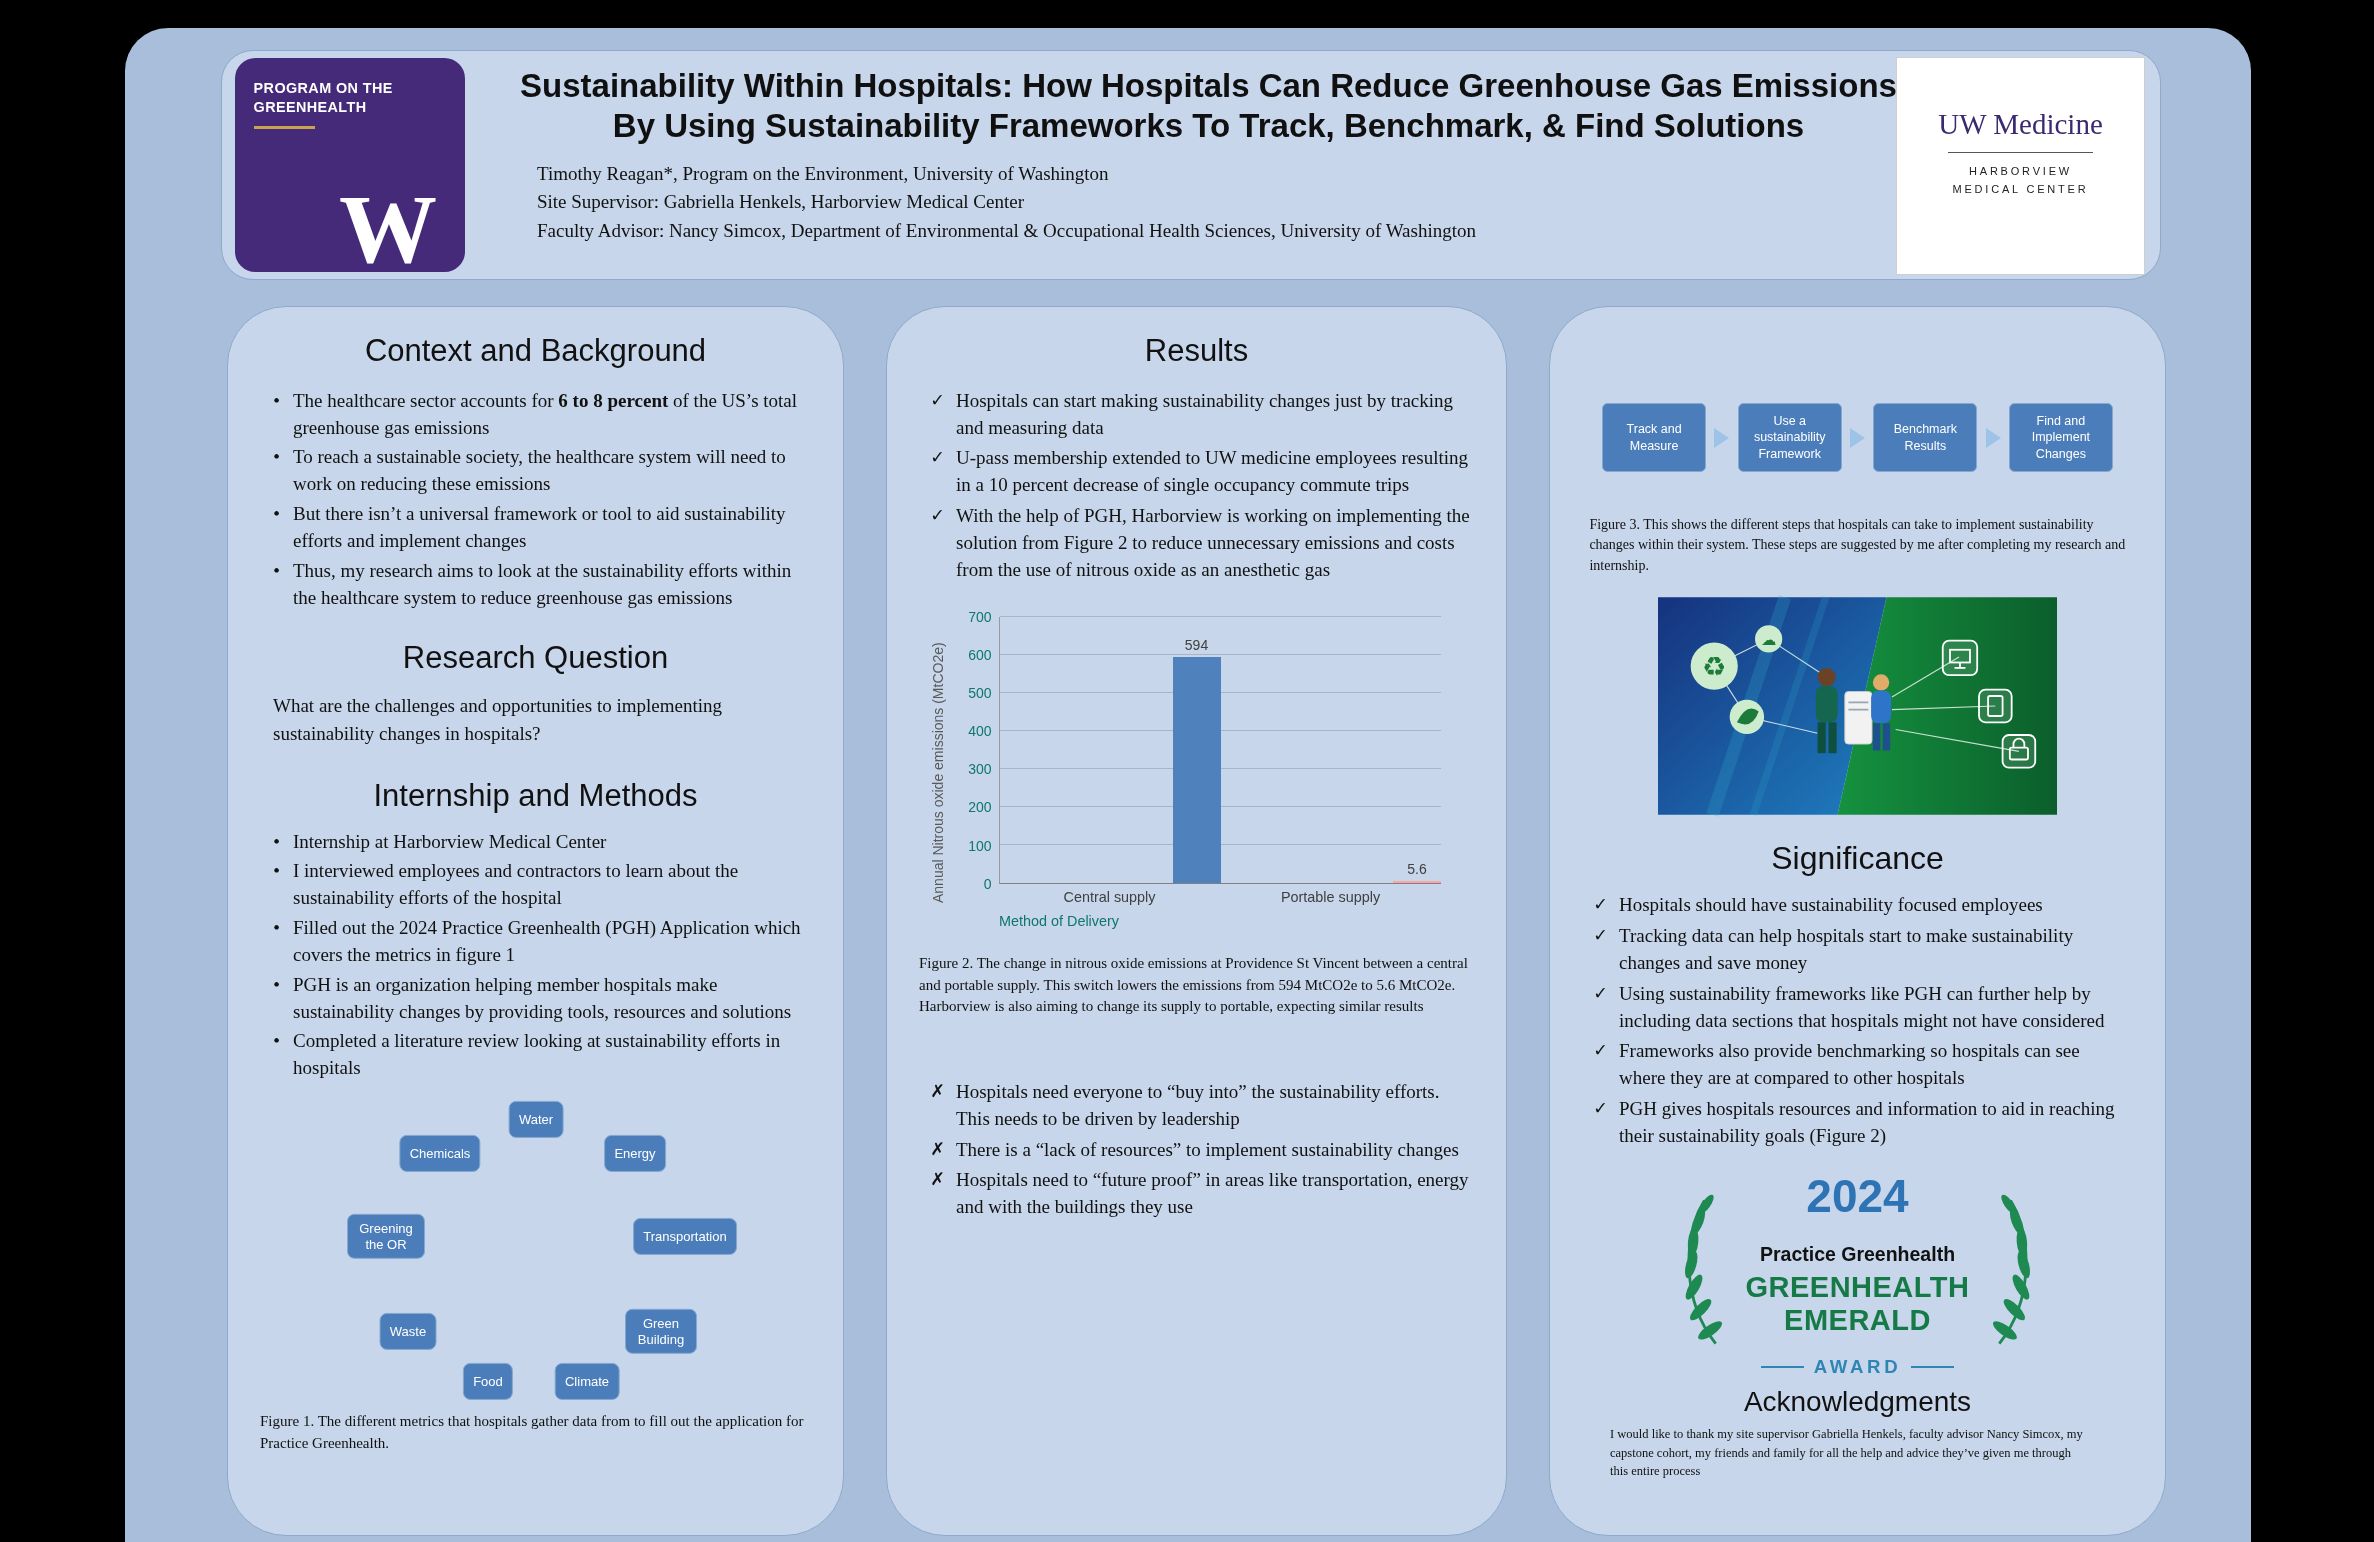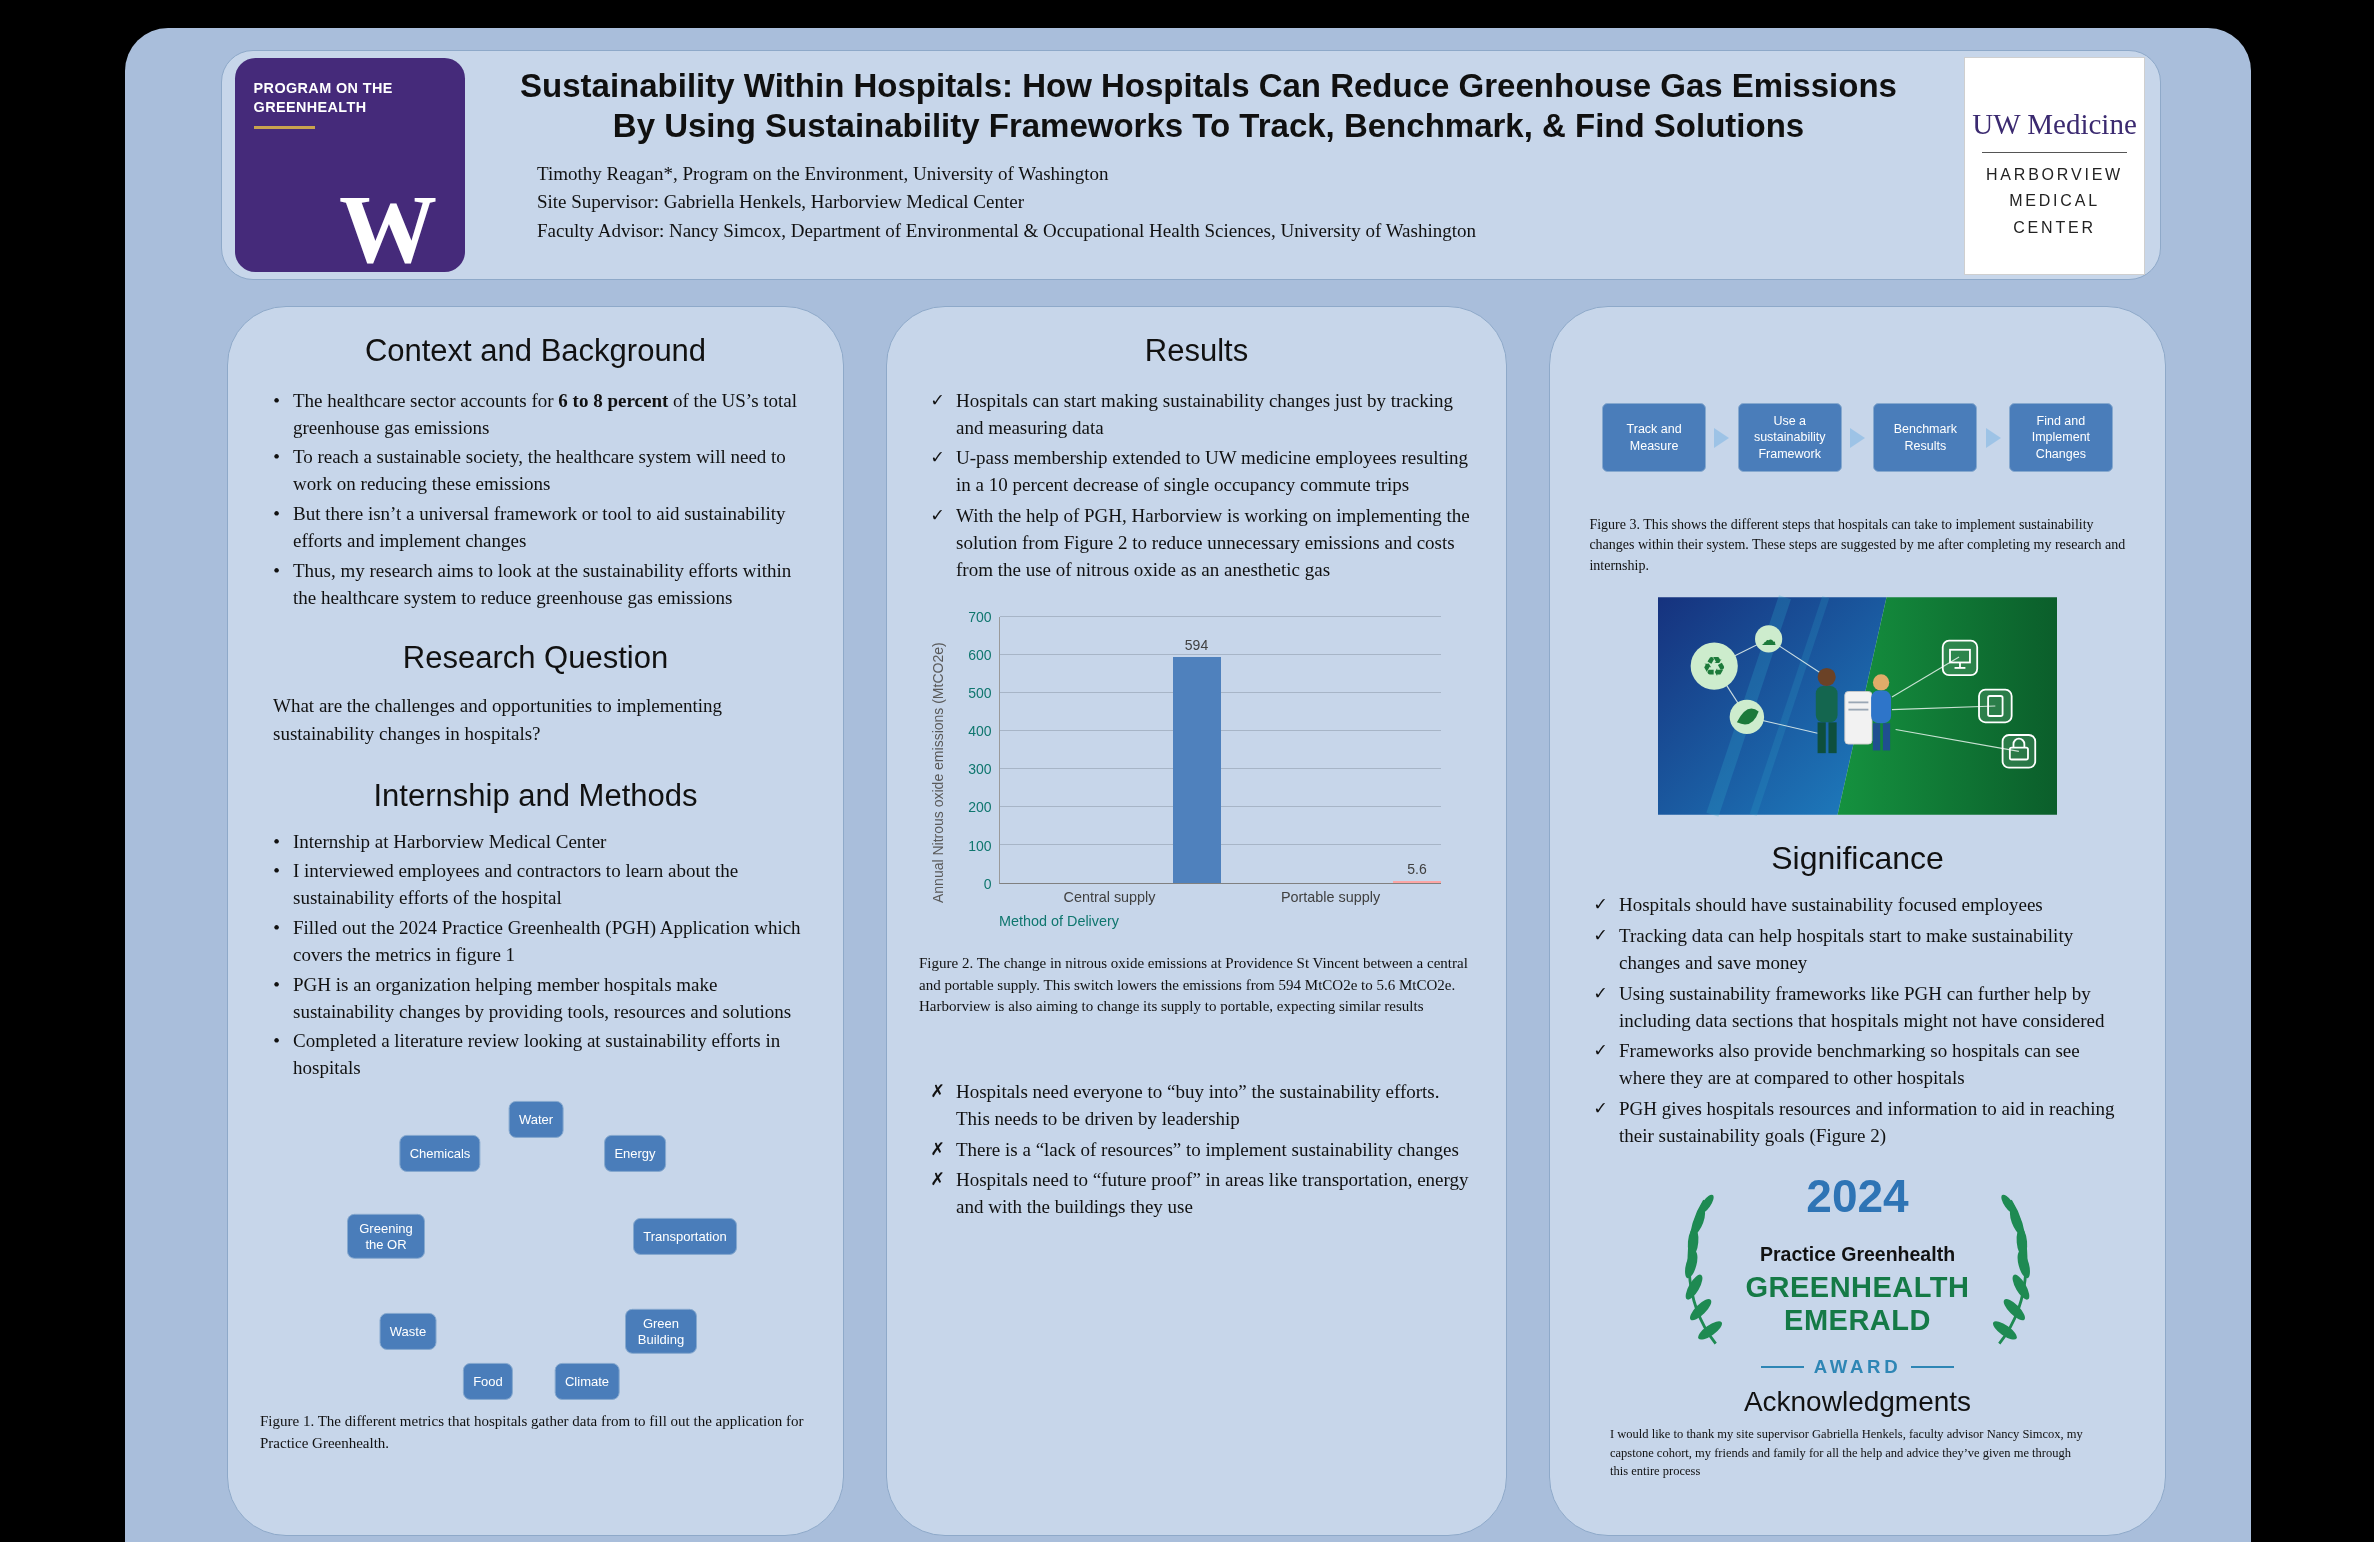--- a/index.html
+++ b/index.html
@@ -12,25 +12,25 @@
   
   .header-panel { position:absolute; left:96px; top:22px; width:1940px; height:230px;
                   background:#c7d6ea; border:1.9px solid #8ea9c9; border-radius:32px; }
   .poe-logo { position:absolute; left:13px; top:7.4px; width:230px; height:214px;
               background:#452a7a; border-radius:20.4px; color:#fff; overflow:hidden; }
   .poe-text { padding:20.4px 0 0 18.6px; font-family:"Liberation Sans",sans-serif; font-weight:bold;
               font-size:14.4px; letter-spacing:0.4px; line-height:1.3; }
   .poe-rule { width:61px; height:3.7px; background:#c9a34e; margin:9.3px 0 0 18.6px; }
   .poe-w { position:absolute; right:28px; bottom:-5.6px; font-family:"Liberation Serif",serif;
            font-weight:bold; font-size:98px; line-height:1; }
-  .uwm-logo { position:absolute; right:15px; top:5.6px; width:181px; height:218px; background:#fff;
+  .uwm-logo { position:absolute; right:15px; top:5.6px; width:249px; height:218px; background:#fff;
               border:0.9px solid #cfcfcf; text-align:center; padding-top:50px; }
   .uwm-brand { font-family:"Liberation Serif",serif; font-size:29px; color:#3b2a70; }
   .uwm-rule { width:145px; height:0.9px; background:#555; margin:11px auto 9.3px auto; }
-  .uwm-sub { font-family:"Liberation Sans",sans-serif; font-size:16px; letter-spacing:2.8px;
+  .uwm-sub { font-family:"Liberation Sans",sans-serif; font-size:11px; letter-spacing:2.8px;
              color:#222; line-height:1.65; }
   .header-center { position:absolute; left:278px; right:243px; top:15px; }
   .poster-title { font-family:"Liberation Sans",sans-serif; font-weight:bold; font-size:33px;
                   line-height:1.22; text-align:center; color:#101010; }
   .author-block { margin:13px 0 0 37px; font-size:19px; line-height:1.5; }
 
   
   .panel { position:absolute; top:278px; width:617px; height:1230px; background:#c7d6ea;
            border:1.9px solid #8ea9c9; border-radius:59px; padding:0 32px; }
   #col1 { left:102px; }

